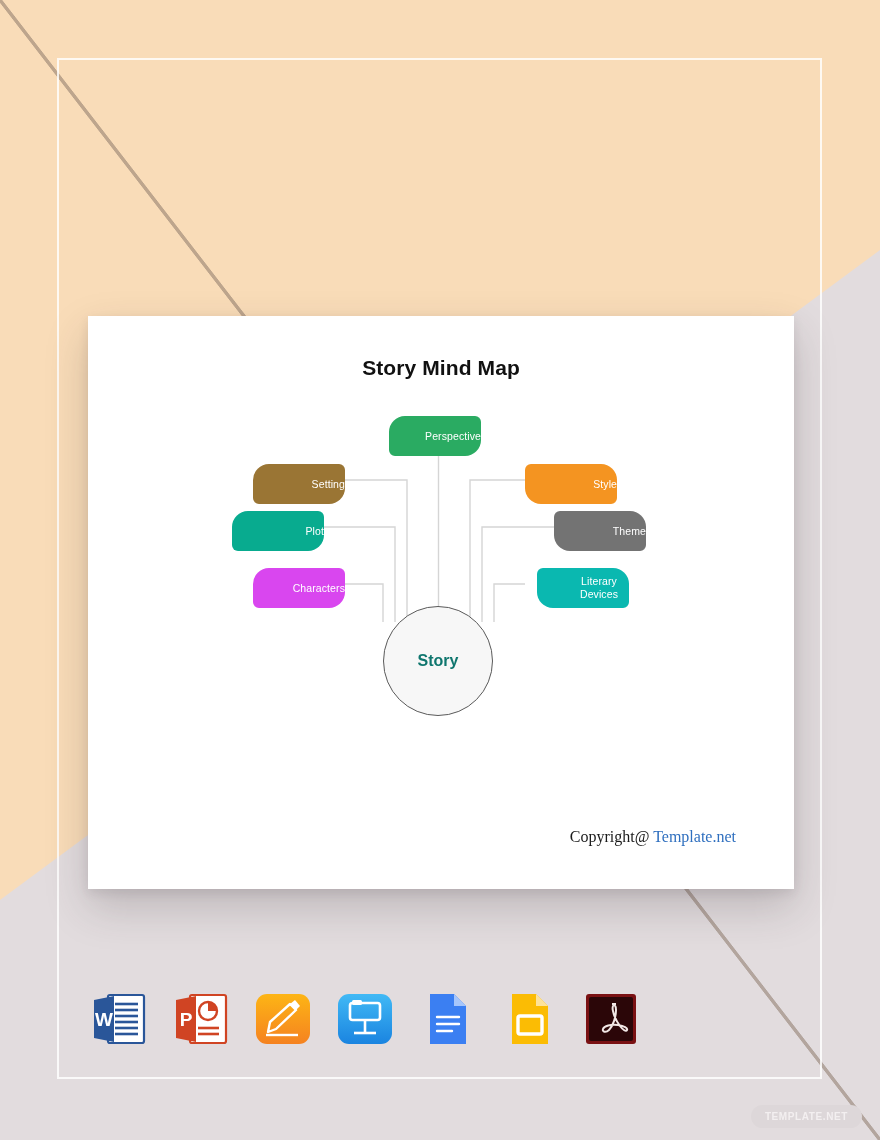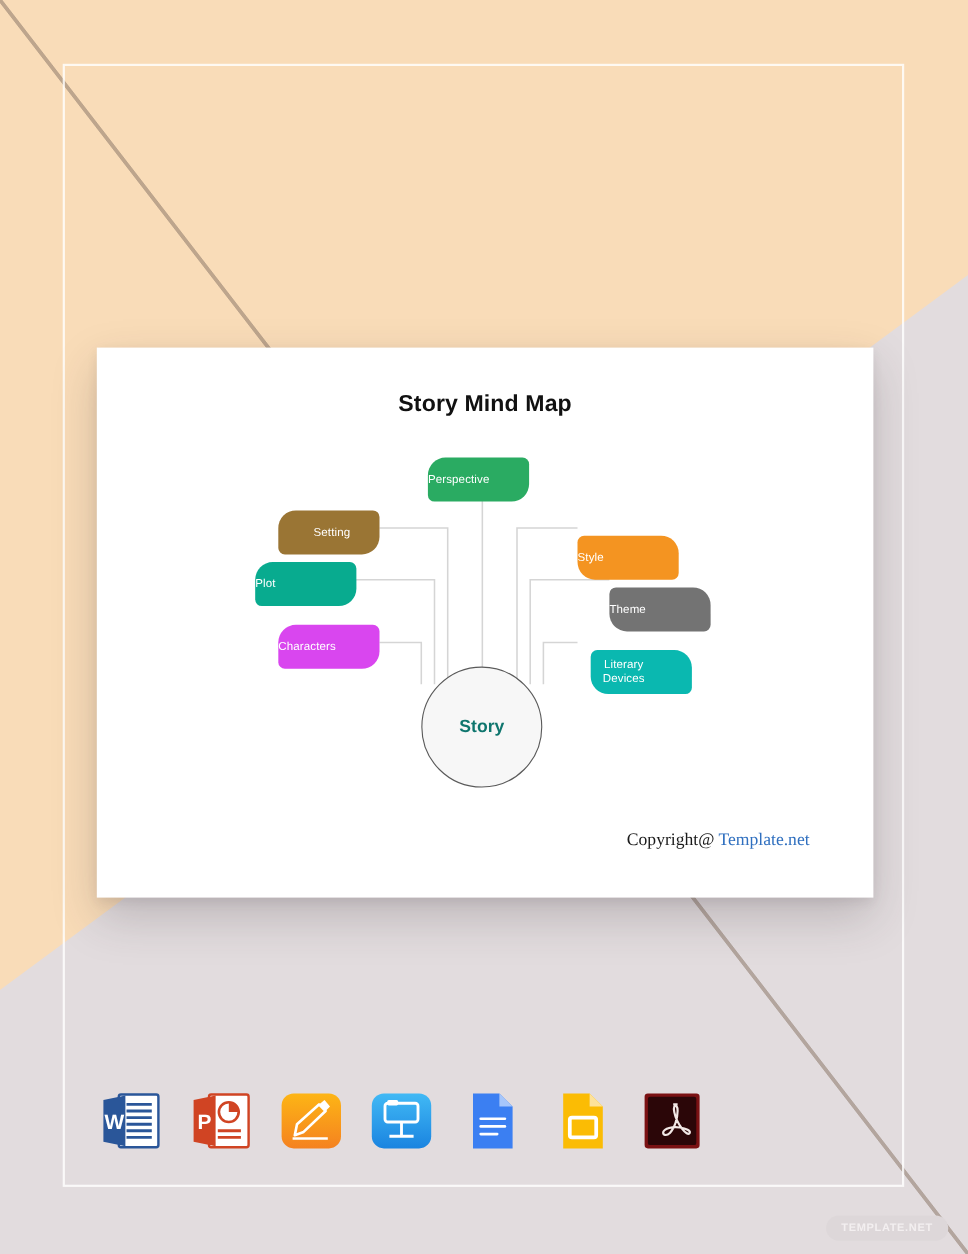--- a/index.html
+++ b/index.html
@@ -53,21 +53,21 @@
     box-sizing: border-box;
     pointer-events: none;
   }
 
   
   .card {
     position: absolute;
     left: 88px;
     top: 316px;
     width: 706px;
-    height: 500px;
+    height: 573px;
     background: #ffffff;
     box-shadow: 0 18px 40px rgba(60,50,55,.22), 0 4px 10px rgba(60,50,55,.10);
   }
 
   .card-title {
     position: absolute;
     top: 40px;
     left: 0;
     width: 100%;
     text-align: center;
@@ -90,34 +90,33 @@
     left: 0;
     top: 0;
   }
 
   
   .node {
     position: absolute;
     box-sizing: border-box;
     display: flex;
     align-items: center;
-    justify-content: flex-start;
+    justify-content: flex-end;
     color: #ffffff;
     font-size: 10.5px;
     line-height: 13px;
     text-align: center;
     letter-spacing: .1px;
     
     border-radius: 16px 6px 16px 6px;
   }
   .node span { pointer-events: none; }
 
   .node.right {
     border-radius: 6px 16px 6px 16px;
-    margin-top: 23px;
   }
 
   .center-node {
     position: absolute;
     width: 110px;
     height: 110px;
     border-radius: 50%;
     background: #f7f7f7;
     border: 1.6px solid #5a5a5a;
     display: flex;

